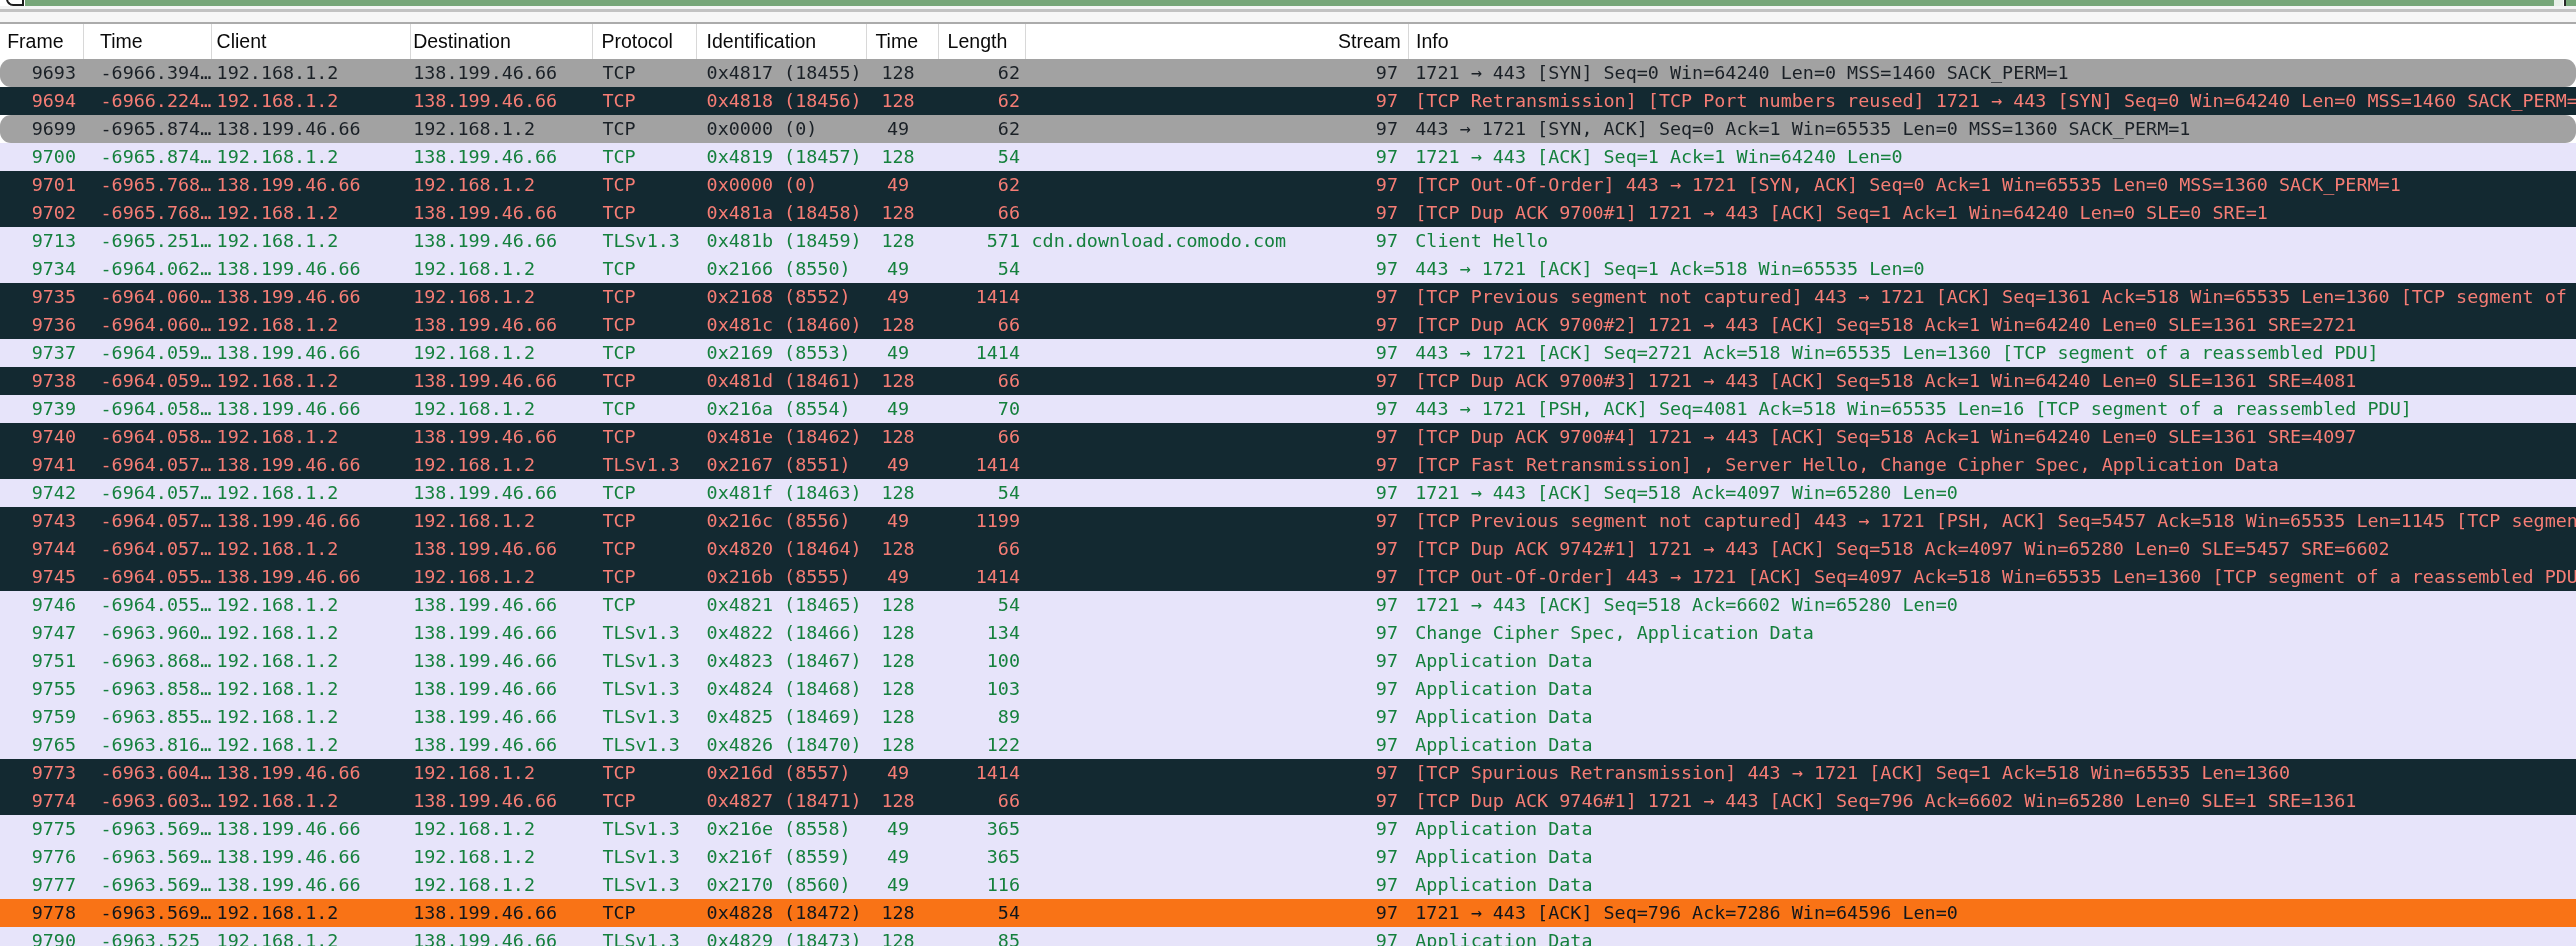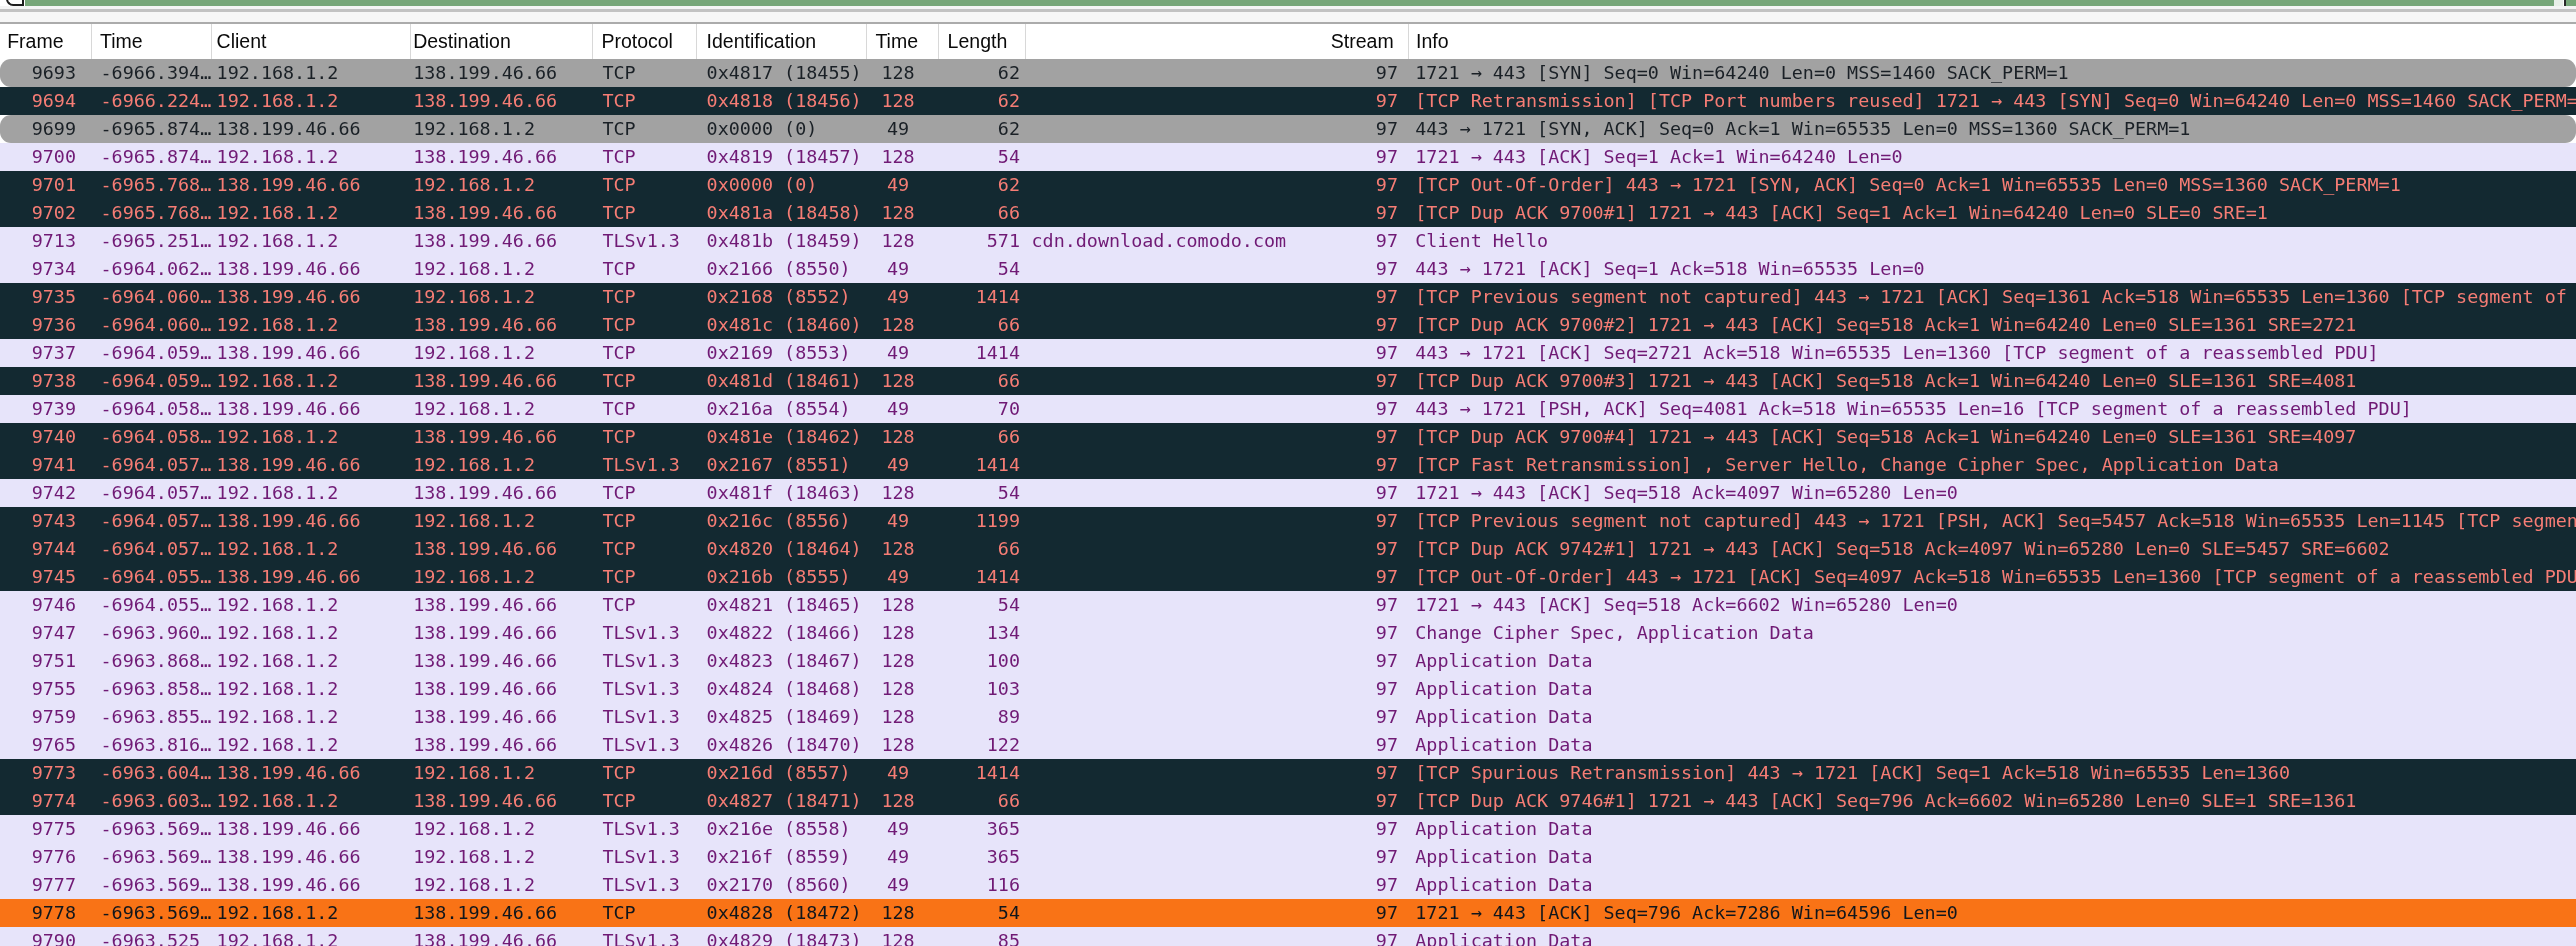--- a/index.html
+++ b/index.html
@@ -38,47 +38,47 @@
   .c-dst   {width:182px;padding-left:2.2px;}
   .c-proto {width:105px;padding-left:9.4px;}
   .c-ident {width:169px;padding-left:8.6px;}
   .c-time2 {width:62px;text-align:center;}
   .c-len   {width:91px;text-align:right;}
   .c-server{width:306px;padding-left:11.5px;}
   .c-stream{width:72px;text-align:right;}
   .c-info  {flex:1 1 auto;padding-left:17.3px;}
   .row--gray  {background:#a2a2a2;color:#1a2026;border-radius:11px;}
   .row--bad   {background:#132931;color:#f67d75;}
-  .row--normal{background:#e7e4fa;color:#701a75;}
+  .row--normal{background:#e7e4fa;color:#15803d;}
   .row--ack   {background:#f97316;color:#10161c;}
 </style>
 </head>
 <body>
 
 <div class="filterbar">
   <div class="filter-green"></div>
   <div class="filter-gap"></div>
   <div class="filter-green-cap"></div>
   <div class="bookmark-cap"></div>
 </div>
 <div class="strip-a"></div>
 <div class="strip-b"></div>
 <div class="strip-c"></div>
 <div class="strip-d"></div>
 
 <div class="hdr" id="header">
-    <div class="hdr-cell" style="left: 0px; width: 92px; padding-left: 7.2px;"><span class="hdr-label">Frame</span></div>
+    <div class="hdr-cell" style="left: 0px; width: 84px; padding-left: 7.2px;"><span class="hdr-label">Frame</span></div>
     <div class="hdr-cell" style="left: 92px; width: 120px; padding-left: 8px;"><span class="hdr-label">Time</span></div>
     <div class="hdr-cell" style="left: 213px; width: 198px; padding-left: 3.6px;"><span class="hdr-label">Client</span></div>
     <div class="hdr-cell" style="left: 411px; width: 182px; padding-left: 2.2px;"><span class="hdr-label">Destination</span></div>
     <div class="hdr-cell" style="left: 592px; width: 105px; padding-left: 9.4px;"><span class="hdr-label">Protocol</span></div>
     <div class="hdr-cell" style="left: 698px; width: 169px; padding-left: 8.6px;"><span class="hdr-label">Identification</span></div>
     <div class="hdr-cell" style="left: 866px; width: 73px; padding-left: 9.4px;"><span class="hdr-label">Time</span></div>
     <div class="hdr-cell" style="left: 939px; width: 87px; padding-left: 8.6px;"><span class="hdr-label">Length</span></div>
-    <div class="hdr-cell" style="left: 1325px; width: 84px; padding-left: 5.8px;"><span class="hdr-label">Stream</span></div>
+    <div class="hdr-cell" style="left: 1325px; width: 84px; padding-left: 5.8px; text-align: center;"><span class="hdr-label">Stream</span></div>
     <div class="hdr-cell" style="left: 1408px; width: 1168px; padding-left: 8px;"><span class="hdr-label">Info</span></div>
   </div>
 
 <div class="rows" id="rows">
     <div class="prow row--gray"><div class="cell c-frame">9693</div><div class="cell c-time">-6966.394…</div><div class="cell c-src">192.168.1.2</div><div class="cell c-dst">138.199.46.66</div><div class="cell c-proto">TCP</div><div class="cell c-ident">0x4817 (18455)</div><div class="cell c-time2">128</div><div class="cell c-len">62</div><div class="cell c-server"></div><div class="cell c-stream">97</div><div class="cell c-info">1721 → 443 [SYN] Seq=0 Win=64240 Len=0 MSS=1460 SACK_PERM=1</div></div>
     <div class="prow row--bad"><div class="cell c-frame">9694</div><div class="cell c-time">-6966.224…</div><div class="cell c-src">192.168.1.2</div><div class="cell c-dst">138.199.46.66</div><div class="cell c-proto">TCP</div><div class="cell c-ident">0x4818 (18456)</div><div class="cell c-time2">128</div><div class="cell c-len">62</div><div class="cell c-server"></div><div class="cell c-stream">97</div><div class="cell c-info">[TCP Retransmission] [TCP Port numbers reused] 1721 → 443 [SYN] Seq=0 Win=64240 Len=0 MSS=1460 SACK_PERM=1</div></div>
     <div class="prow row--gray"><div class="cell c-frame">9699</div><div class="cell c-time">-6965.874…</div><div class="cell c-src">138.199.46.66</div><div class="cell c-dst">192.168.1.2</div><div class="cell c-proto">TCP</div><div class="cell c-ident">0x0000 (0)</div><div class="cell c-time2">49</div><div class="cell c-len">62</div><div class="cell c-server"></div><div class="cell c-stream">97</div><div class="cell c-info">443 → 1721 [SYN, ACK] Seq=0 Ack=1 Win=65535 Len=0 MSS=1360 SACK_PERM=1</div></div>
     <div class="prow row--normal"><div class="cell c-frame">9700</div><div class="cell c-time">-6965.874…</div><div class="cell c-src">192.168.1.2</div><div class="cell c-dst">138.199.46.66</div><div class="cell c-proto">TCP</div><div class="cell c-ident">0x4819 (18457)</div><div class="cell c-time2">128</div><div class="cell c-len">54</div><div class="cell c-server"></div><div class="cell c-stream">97</div><div class="cell c-info">1721 → 443 [ACK] Seq=1 Ack=1 Win=64240 Len=0</div></div>
     <div class="prow row--bad"><div class="cell c-frame">9701</div><div class="cell c-time">-6965.768…</div><div class="cell c-src">138.199.46.66</div><div class="cell c-dst">192.168.1.2</div><div class="cell c-proto">TCP</div><div class="cell c-ident">0x0000 (0)</div><div class="cell c-time2">49</div><div class="cell c-len">62</div><div class="cell c-server"></div><div class="cell c-stream">97</div><div class="cell c-info">[TCP Out-Of-Order] 443 → 1721 [SYN, ACK] Seq=0 Ack=1 Win=65535 Len=0 MSS=1360 SACK_PERM=1</div></div>
     <div class="prow row--bad"><div class="cell c-frame">9702</div><div class="cell c-time">-6965.768…</div><div class="cell c-src">192.168.1.2</div><div class="cell c-dst">138.199.46.66</div><div class="cell c-proto">TCP</div><div class="cell c-ident">0x481a (18458)</div><div class="cell c-time2">128</div><div class="cell c-len">66</div><div class="cell c-server"></div><div class="cell c-stream">97</div><div class="cell c-info">[TCP Dup ACK 9700#1] 1721 → 443 [ACK] Seq=1 Ack=1 Win=64240 Len=0 SLE=0 SRE=1</div></div>

